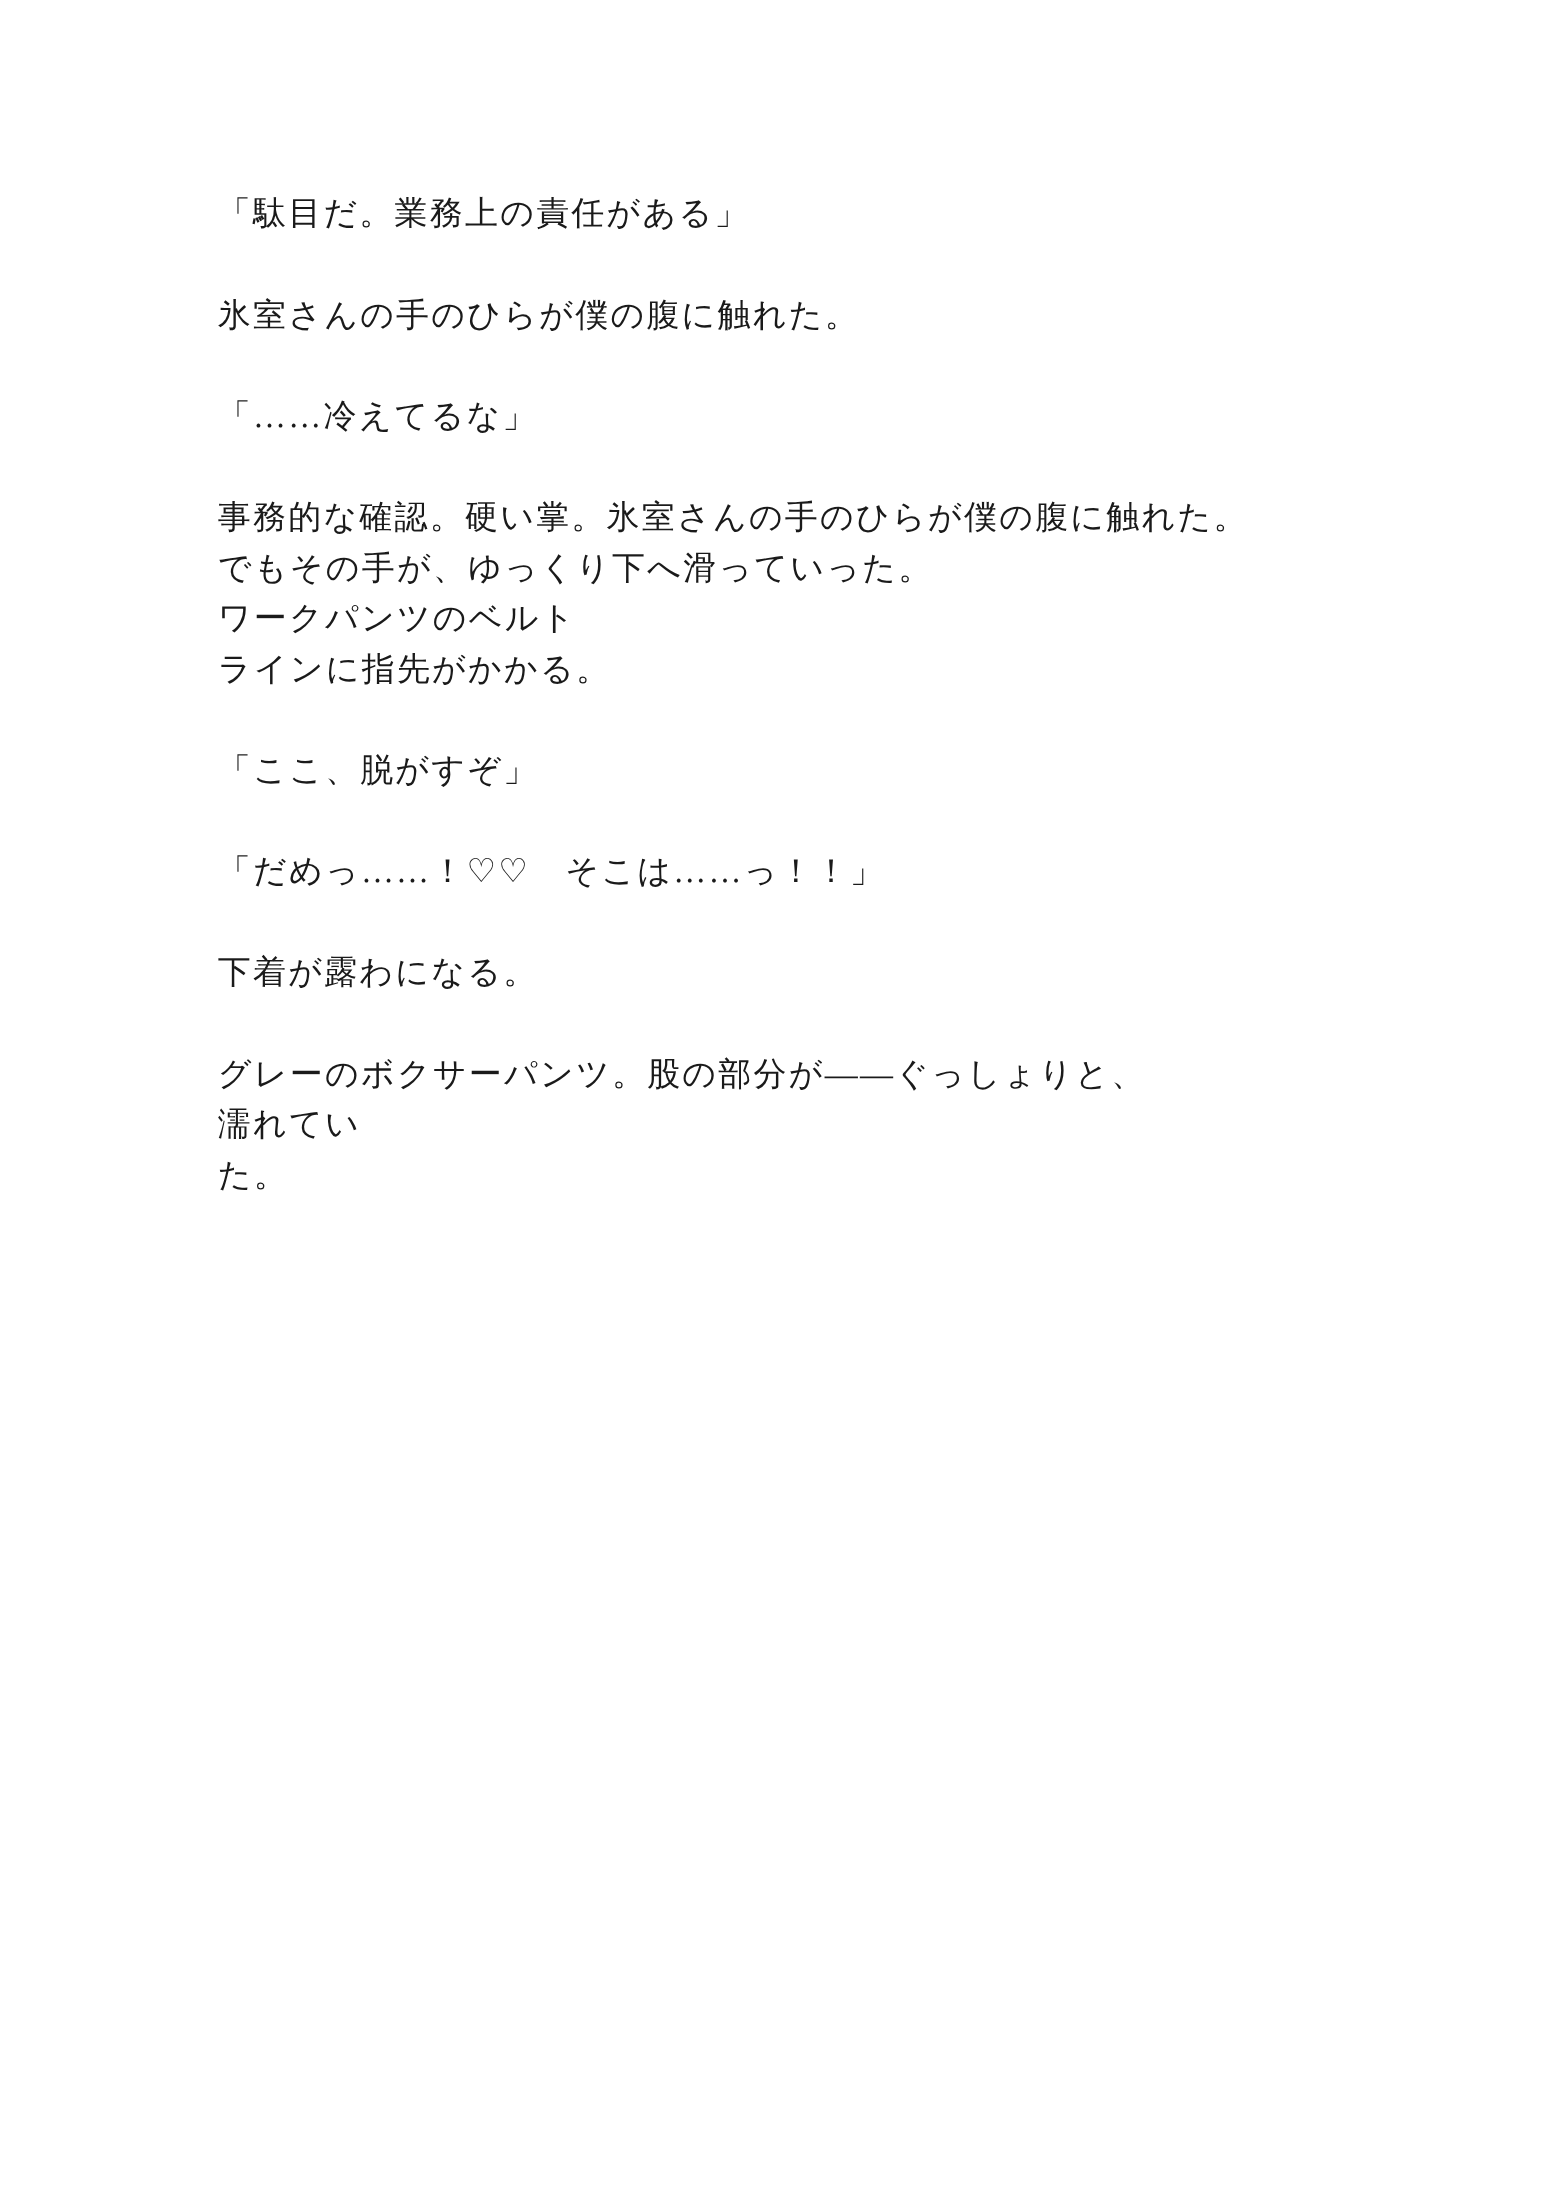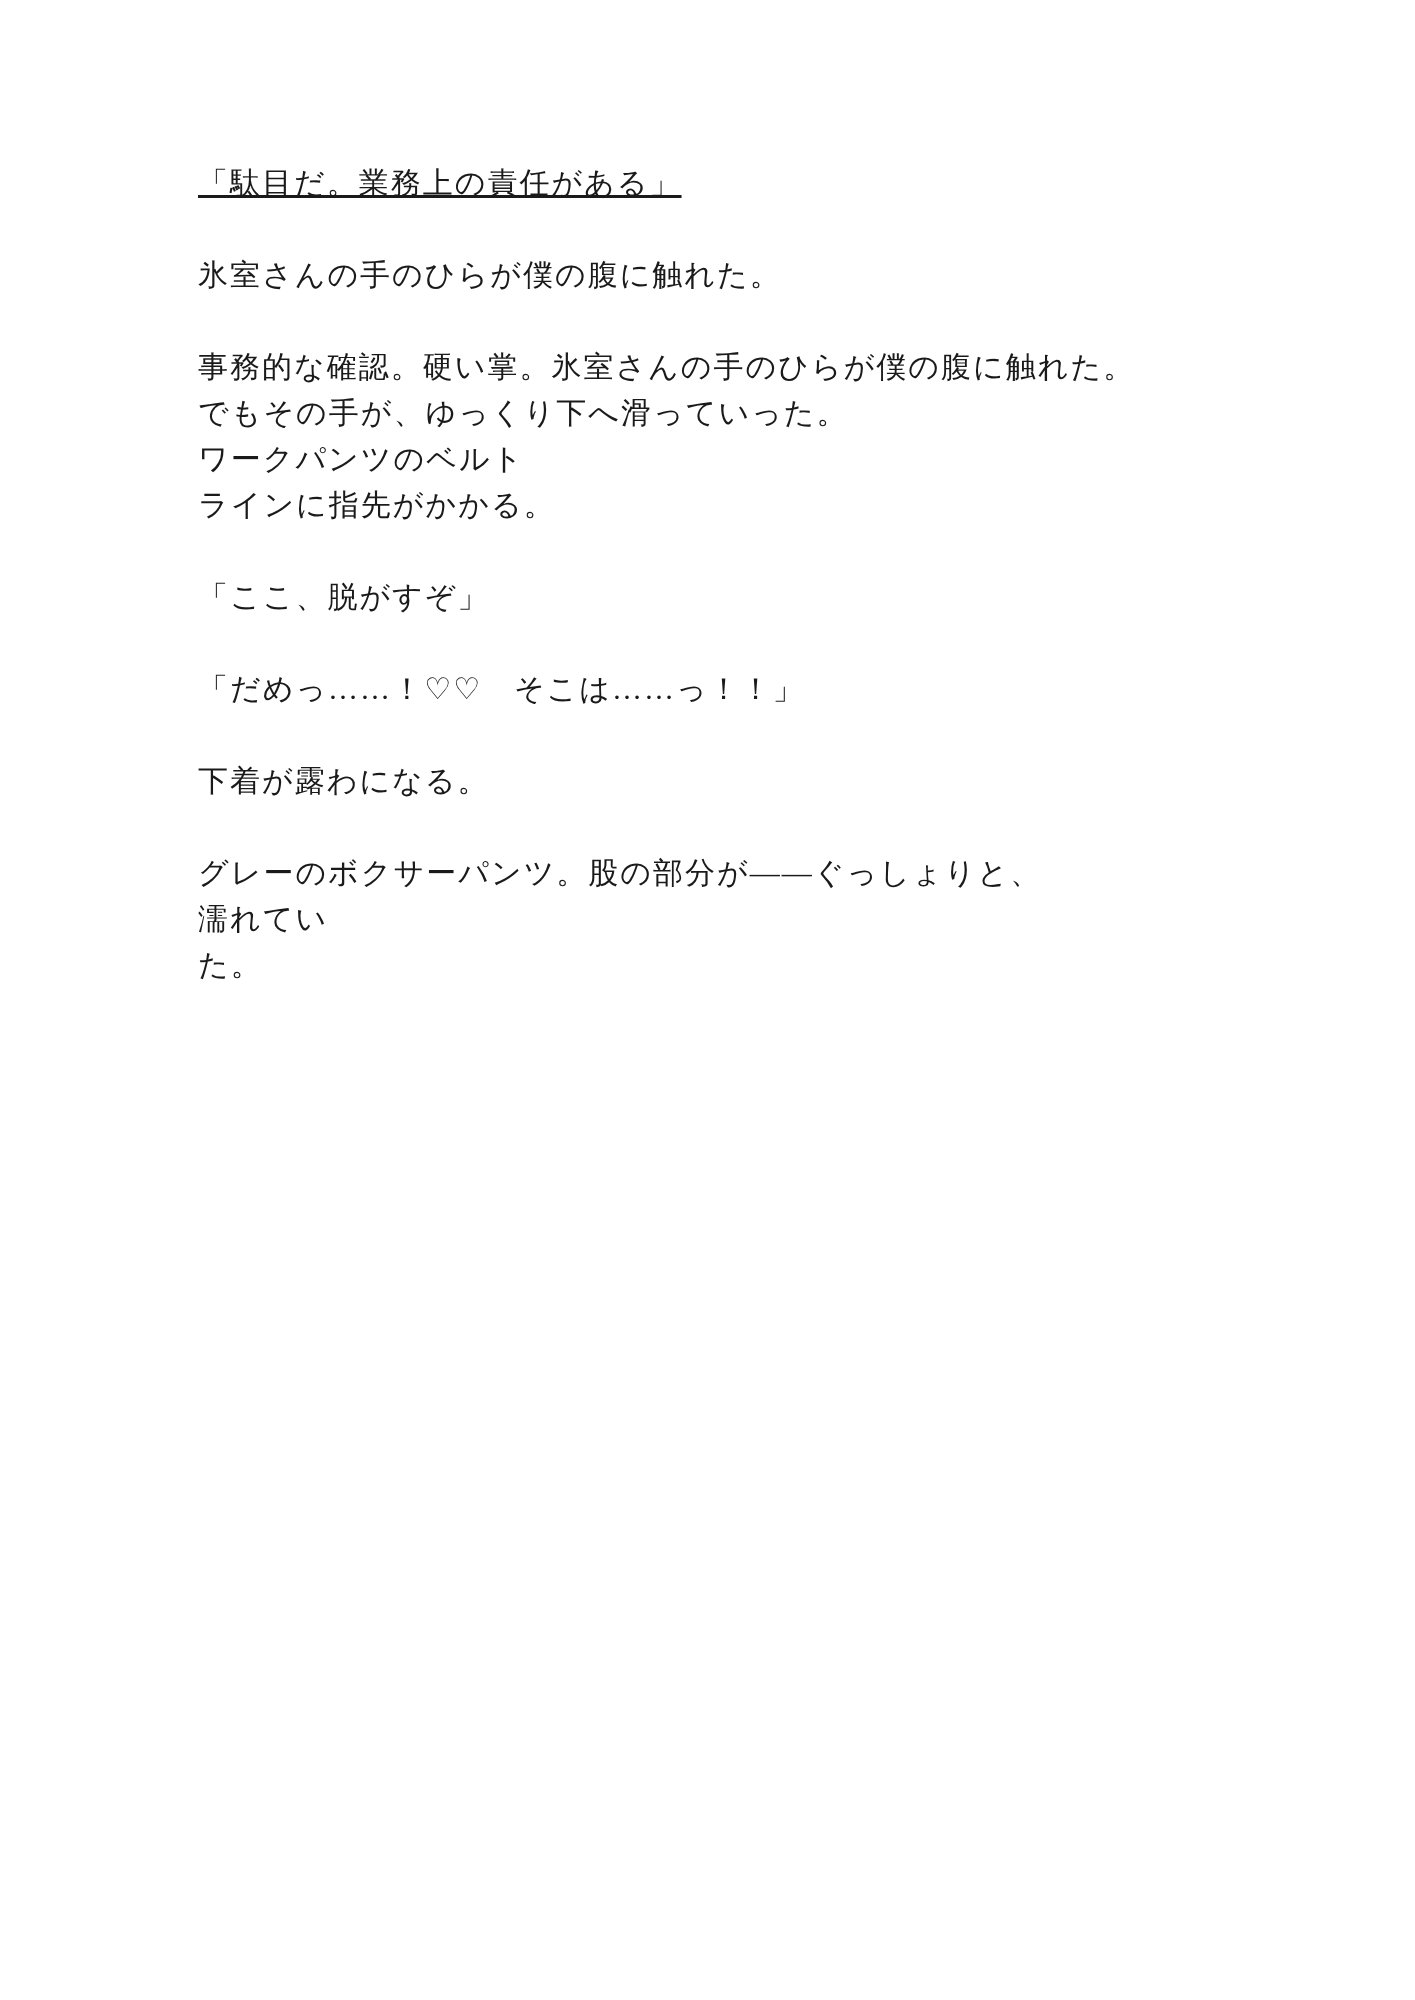--- a/index.html
+++ b/index.html
@@ -25,31 +25,31 @@
     padding: 0;
     font-size: 30px;
     line-height: 46px;
     letter-spacing: 2px;
     color: #1a1a1a;
     white-space: pre-line;      
     word-break: keep-all;
     text-align: left;
   }
   .story p:first-child {
-    margin-top: 0;
-    text-decoration: underline;
+    margin-top: 12px;
   }
 </style>
 </head>
 <body>
 
 <div class="page" style="background: rgb(255, 255, 255);">
   <div class="story" id="story" style="color: rgb(26, 26, 26);">
       <p>「駄目だ。業務上の責任がある」</p>
       <p>氷室さんの手のひらが僕の腹に触れた。</p>
+      <p>「……冷えてるな」</p>
       <p>事務的な確認。硬い掌。氷室さんの手のひらが僕の腹に触れた。
 でもその手が、ゆっくり下へ滑っていった。ワークパンツのベルト
 ラインに指先がかかる。</p>
       <p>「ここ、脱がすぞ」</p>
       <p>「だめっ……！♡♡　そこは……っ！！」</p>
       <p>下着が露わになる。</p>
       <p>グレーのボクサーパンツ。股の部分が——ぐっしょりと、濡れてい
 た。</p>
     </div>
 </div>

